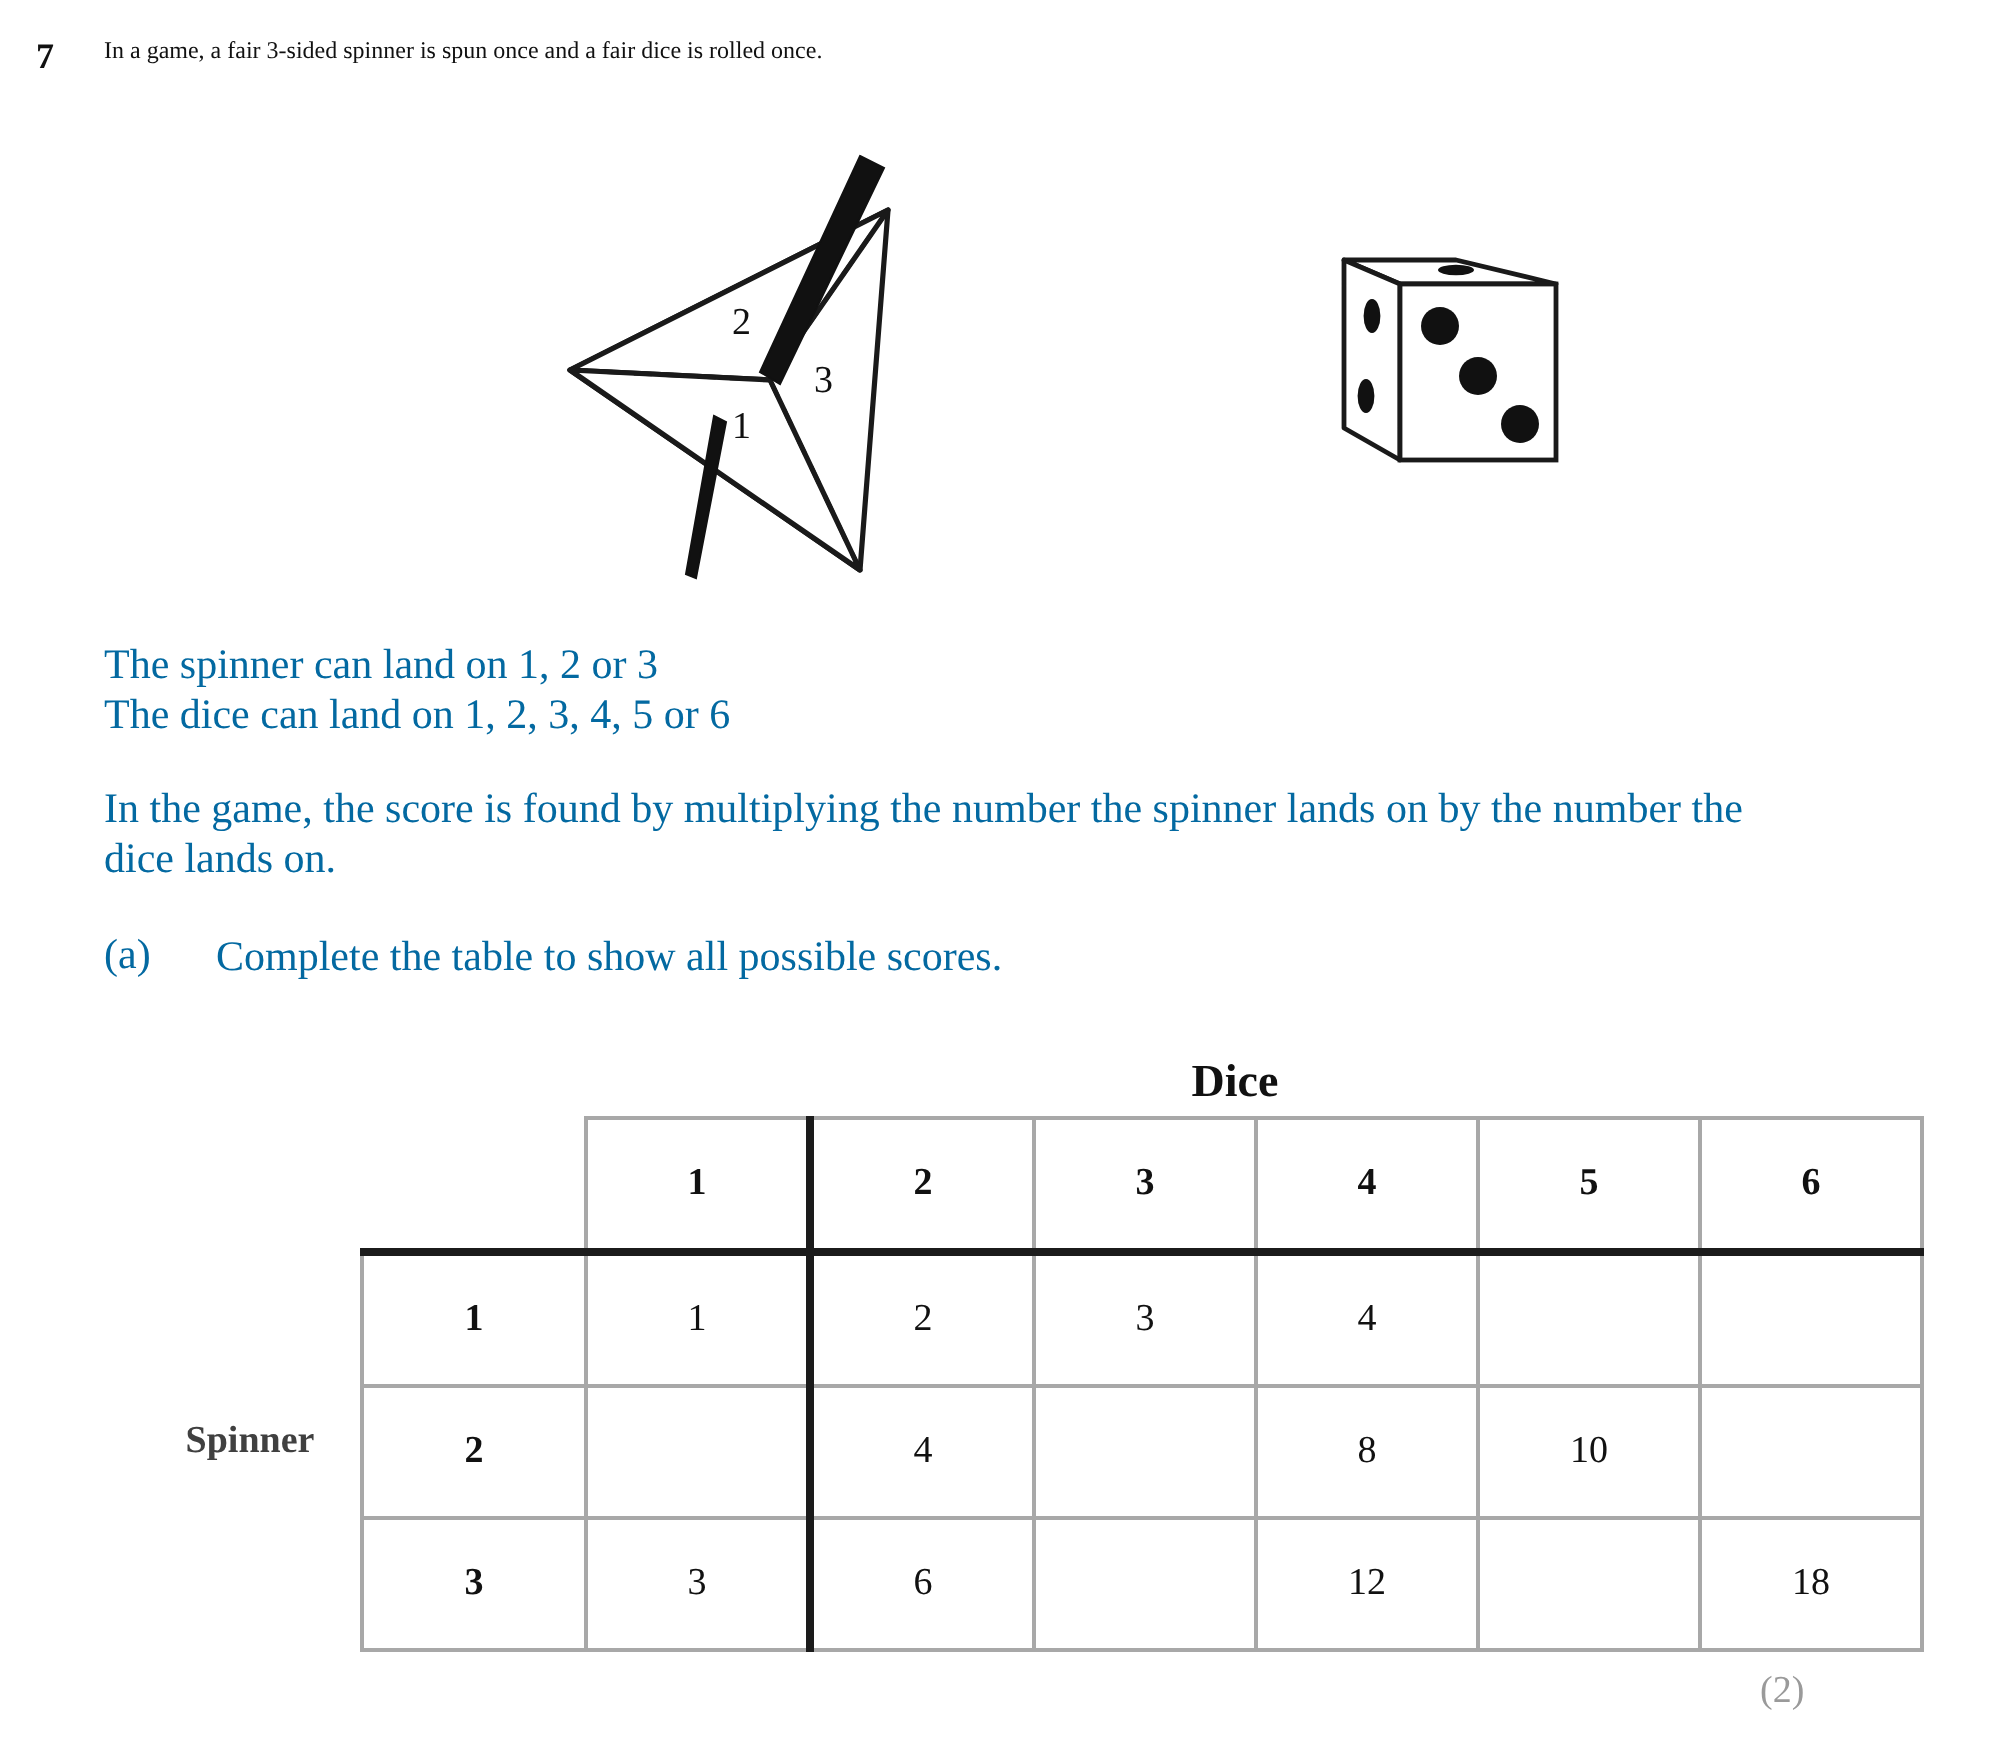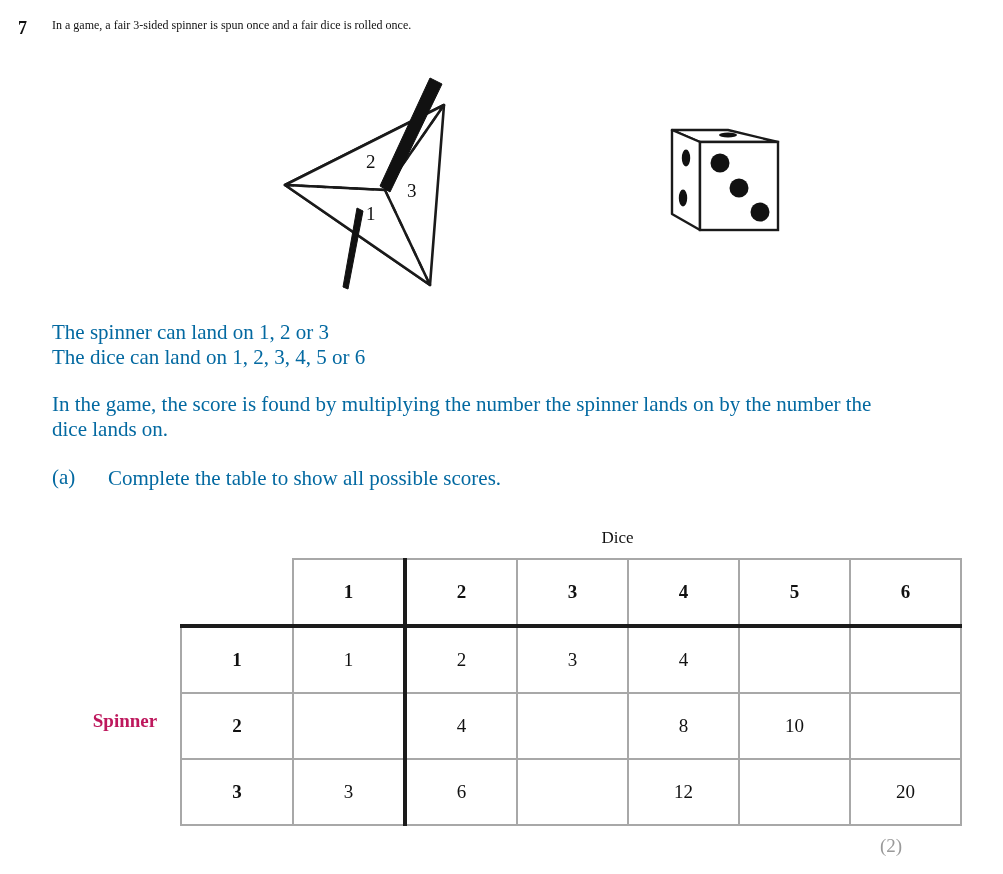--- a/index.html
+++ b/index.html
@@ -77,33 +77,33 @@
   .p-a-label { left: 52px; top: 465px; width: 24px; }
   .p-a-text  { left: 80px; top: 465px; width: 700px; line-height: 26px; margin-left: 28px; }
 
   
   .dice-caption {
     position: absolute;
     left: 290px;
     top: 528px;
     width: 655px;
     text-align: center;
-    font-size: 17px;
-    font-weight: normal;
+    font-size: 23px;
+    font-weight: bold;
     color: #111;
   }
   .spinner-caption {
     position: absolute;
     left: 70px;
     top: 710px;
     width: 110px;
     text-align: center;
     font-size: 19px;
     font-weight: bold;
-    color: #be185d;
+    color: #404040;
   }
 
   .score-table {
     position: absolute;
     left: 180px;
     top: 558px;
     border-collapse: collapse;
     table-layout: fixed;
   }
   .score-table td {
@@ -250,18 +250,18 @@
       <td class="col-body"></td>
     </tr>
 
     <tr>
       <td class="col-head rowhdr">3</td>
       <td class="col-body thick-right">3</td>
       <td class="col-body">6</td>
       <td class="col-body"></td>
       <td class="col-body">12</td>
       <td class="col-body"></td>
-      <td class="col-body">20</td>
+      <td class="col-body">18</td>
     </tr>
   </tbody>
 </table>
 
 <div class="marks">(2)</div>
 
 </body></html>

